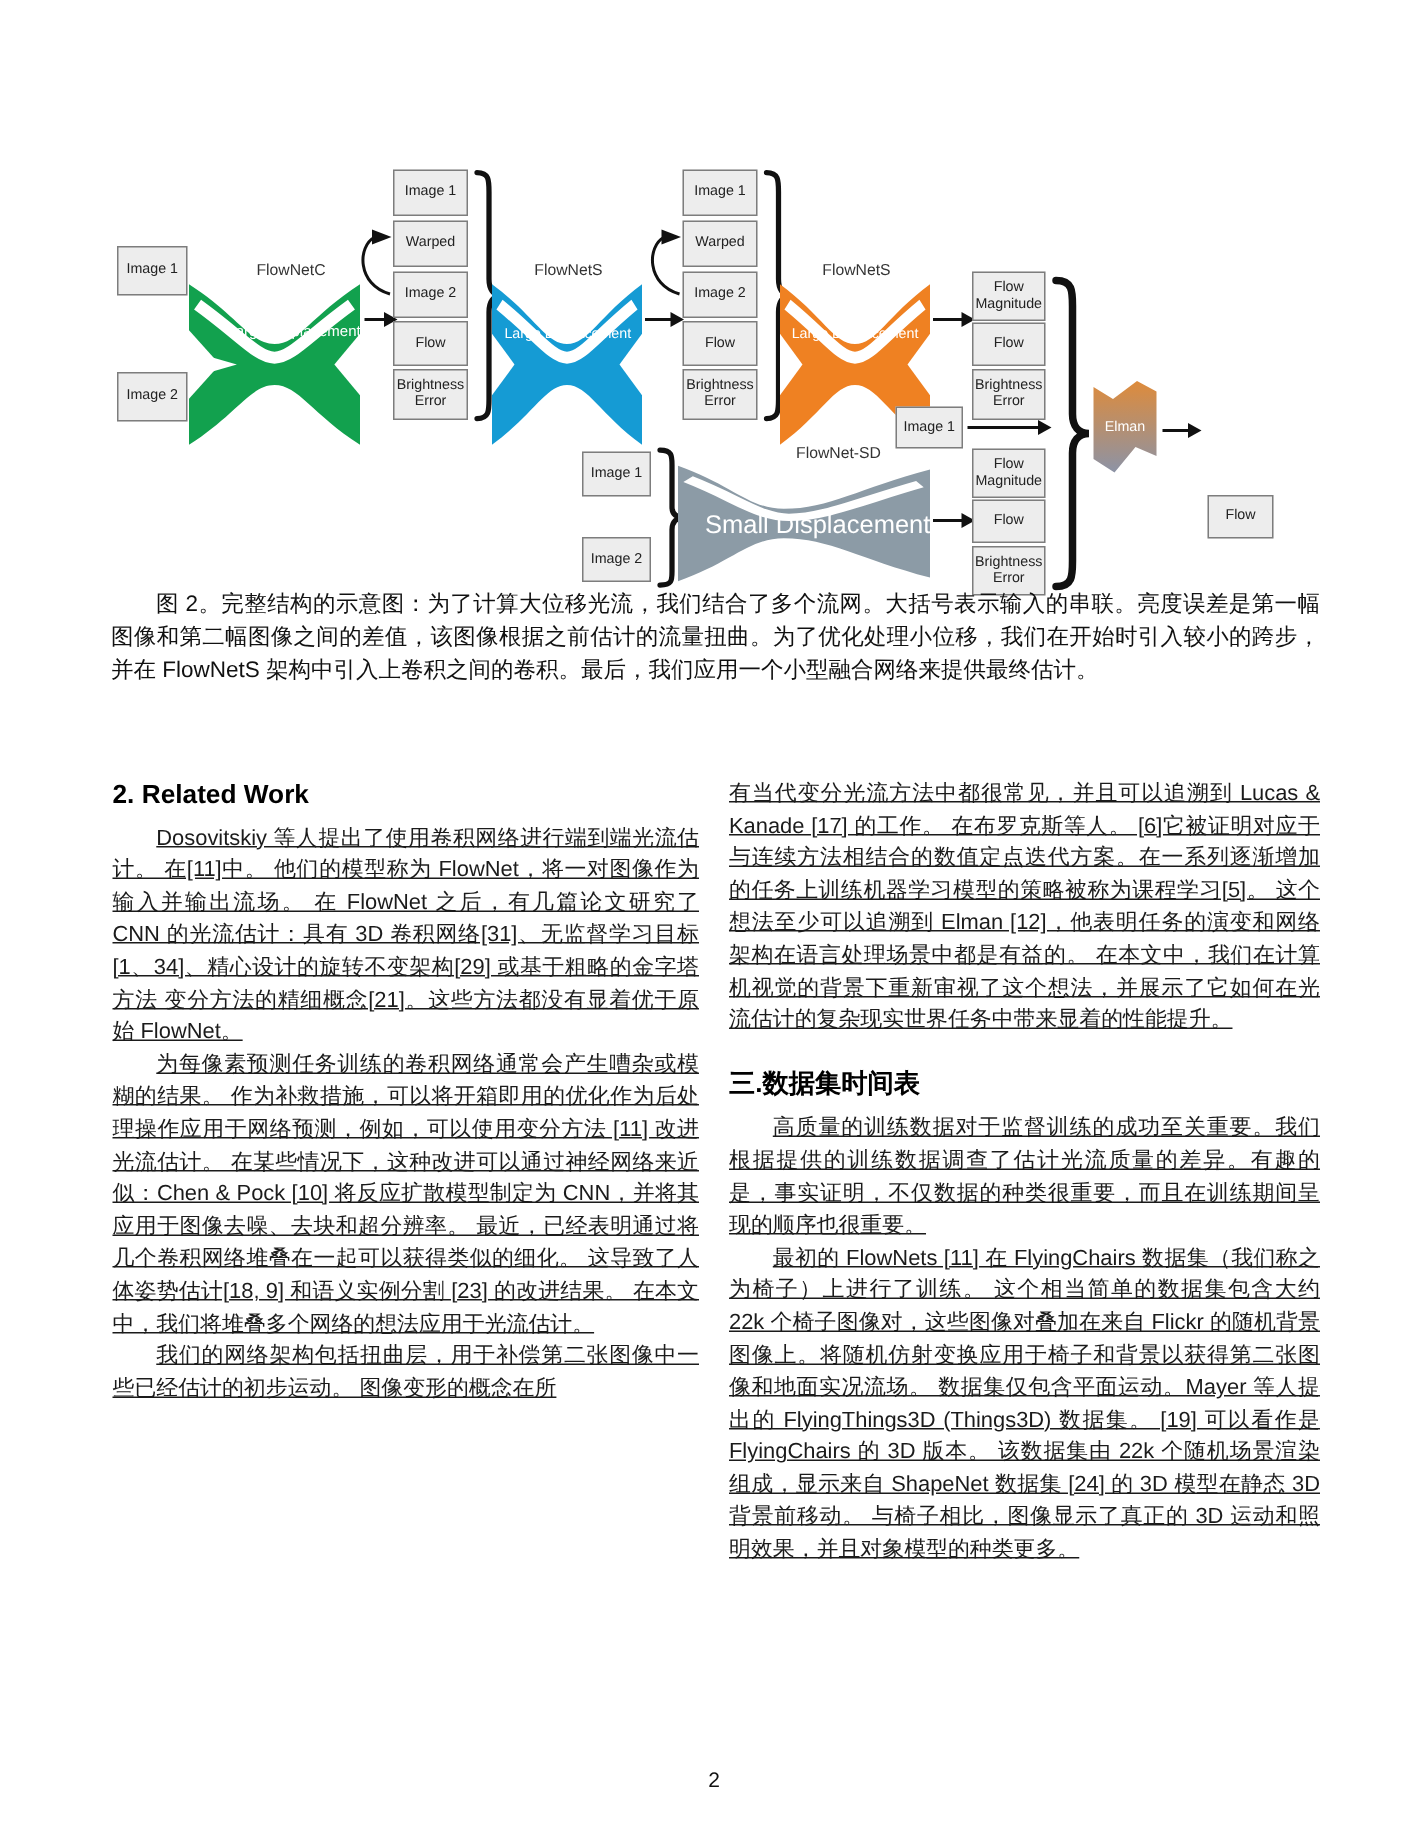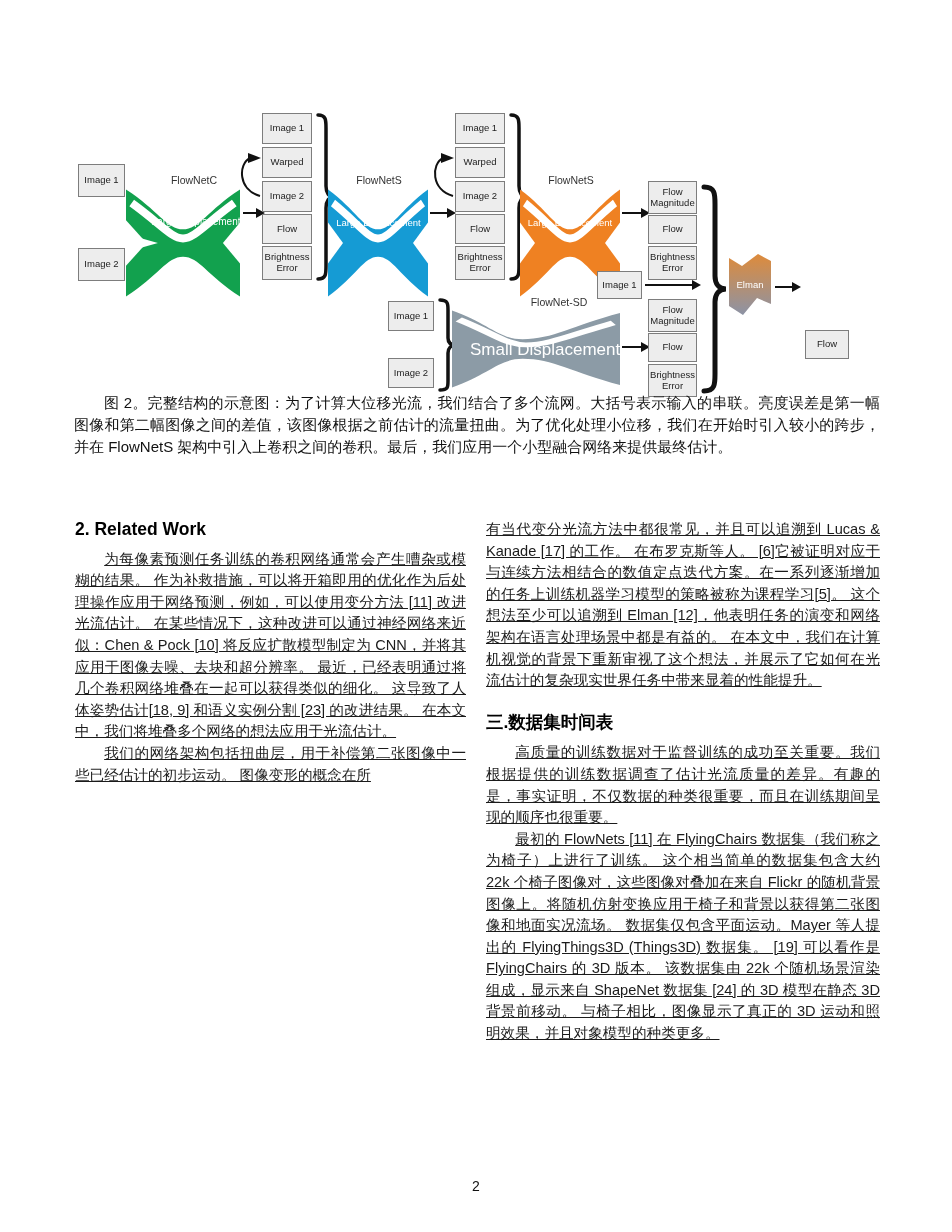--- a/index.html
+++ b/index.html
@@ -162,20 +162,21 @@
 
     <div class="arrow" style="left:775px;top:186px;width:18px"></div>
 
     <div class="fbox" style="left:805px;top:230px;width:44px;height:29px">Flow</div>
   </div>
 
   <div class="caption">图 2。完整结构的示意图：为了计算大位移光流，我们结合了多个流网。大括号表示输入的串联。亮度误差是第一幅图像和第二幅图像之间的差值，该图像根据之前估计的流量扭曲。为了优化处理小位移，我们在开始时引入较小的跨步，并在 FlowNetS 架构中引入上卷积之间的卷积。最后，我们应用一个小型融合网络来提供最终估计。</div>
 
   <div class="col col-left">
     <h2>2. Related Work</h2>
+    <p class="indent">Dosovitskiy 等人提出了使用卷积网络进行端到端光流估计。 在[11]中。 他们的模型称为 FlowNet，将一对图像作为输入并输出流场。 在 FlowNet 之后，有几篇论文研究了 CNN 的光流估计：具有 3D 卷积网络[31]、无监督学习目标 [1、34]、精心设计的旋转不变架构[29] 或基于粗略的金字塔方法 变分方法的精细概念[21]。这些方法都没有显着优于原始 FlowNet。</p>
     <p class="indent">为每像素预测任务训练的卷积网络通常会产生嘈杂或模糊的结果。 作为补救措施，可以将开箱即用的优化作为后处理操作应用于网络预测，例如，可以使用变分方法 [11] 改进光流估计。 在某些情况下，这种改进可以通过神经网络来近似：Chen &amp; Pock [10] 将反应扩散模型制定为 CNN，并将其应用于图像去噪、去块和超分辨率。 最近，已经表明通过将几个卷积网络堆叠在一起可以获得类似的细化。 这导致了人体姿势估计[18, 9] 和语义实例分割 [23] 的改进结果。 在本文中，我们将堆叠多个网络的想法应用于光流估计。</p>
     <p class="indent">我们的网络架构包括扭曲层，用于补偿第二张图像中一些已经估计的初步运动。 图像变形的概念在所</p>
   </div>
 
   <div class="col col-right">
     <p>有当代变分光流方法中都很常见，并且可以追溯到 Lucas &amp; Kanade [17] 的工作。 在布罗克斯等人。 [6]它被证明对应于与连续方法相结合的数值定点迭代方案。在一系列逐渐增加的任务上训练机器学习模型的策略被称为课程学习[5]。 这个想法至少可以追溯到 Elman [12]，他表明任务的演变和网络架构在语言处理场景中都是有益的。 在本文中，我们在计算机视觉的背景下重新审视了这个想法，并展示了它如何在光流估计的复杂现实世界任务中带来显着的性能提升。</p>
     <h2 class="sec3">三.数据集时间表</h2>
     <p class="indent">高质量的训练数据对于监督训练的成功至关重要。我们根据提供的训练数据调查了估计光流质量的差异。有趣的是，事实证明，不仅数据的种类很重要，而且在训练期间呈现的顺序也很重要。</p>
     <p class="indent">最初的 FlowNets [11] 在 FlyingChairs 数据集（我们称之为椅子）上进行了训练。 这个相当简单的数据集包含大约 22k 个椅子图像对，这些图像对叠加在来自 Flickr 的随机背景图像上。将随机仿射变换应用于椅子和背景以获得第二张图像和地面实况流场。 数据集仅包含平面运动。Mayer 等人提出的 FlyingThings3D (Things3D) 数据集。 [19] 可以看作是 FlyingChairs 的 3D 版本。 该数据集由 22k 个随机场景渲染组成，显示来自 ShapeNet 数据集 [24] 的 3D 模型在静态 3D 背景前移动。 与椅子相比，图像显示了真正的 3D 运动和照明效果，并且对象模型的种类更多。</p>
   </div>

